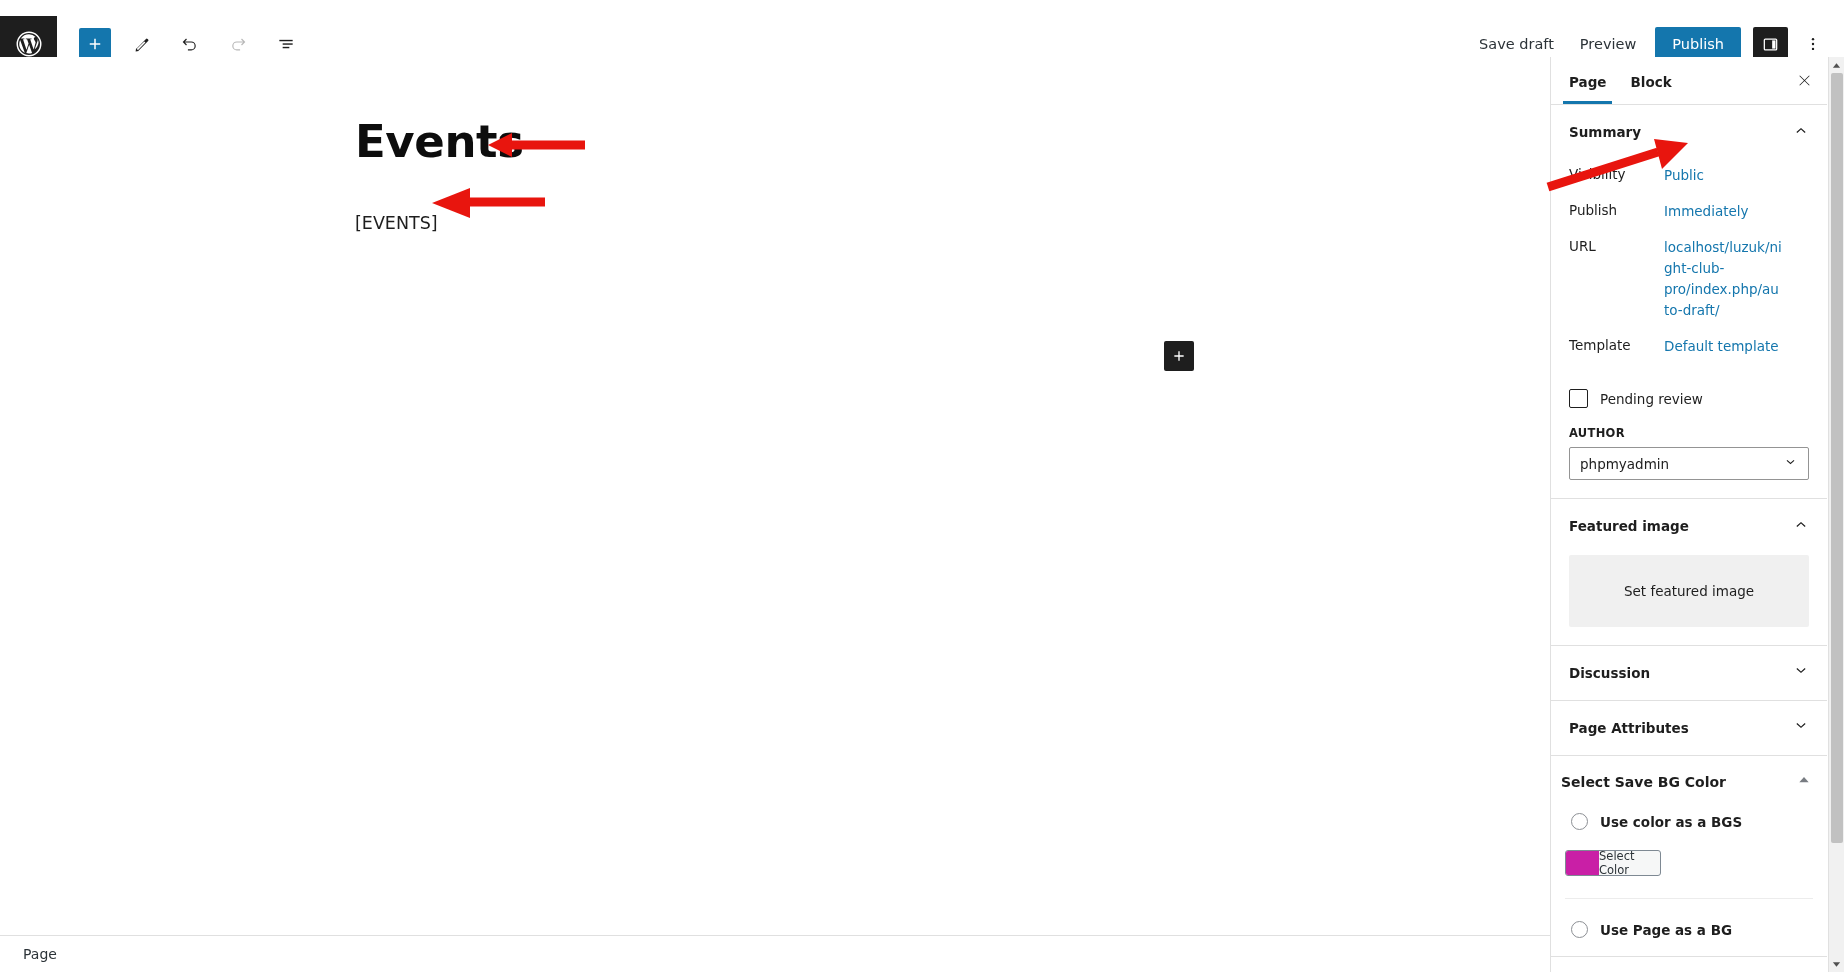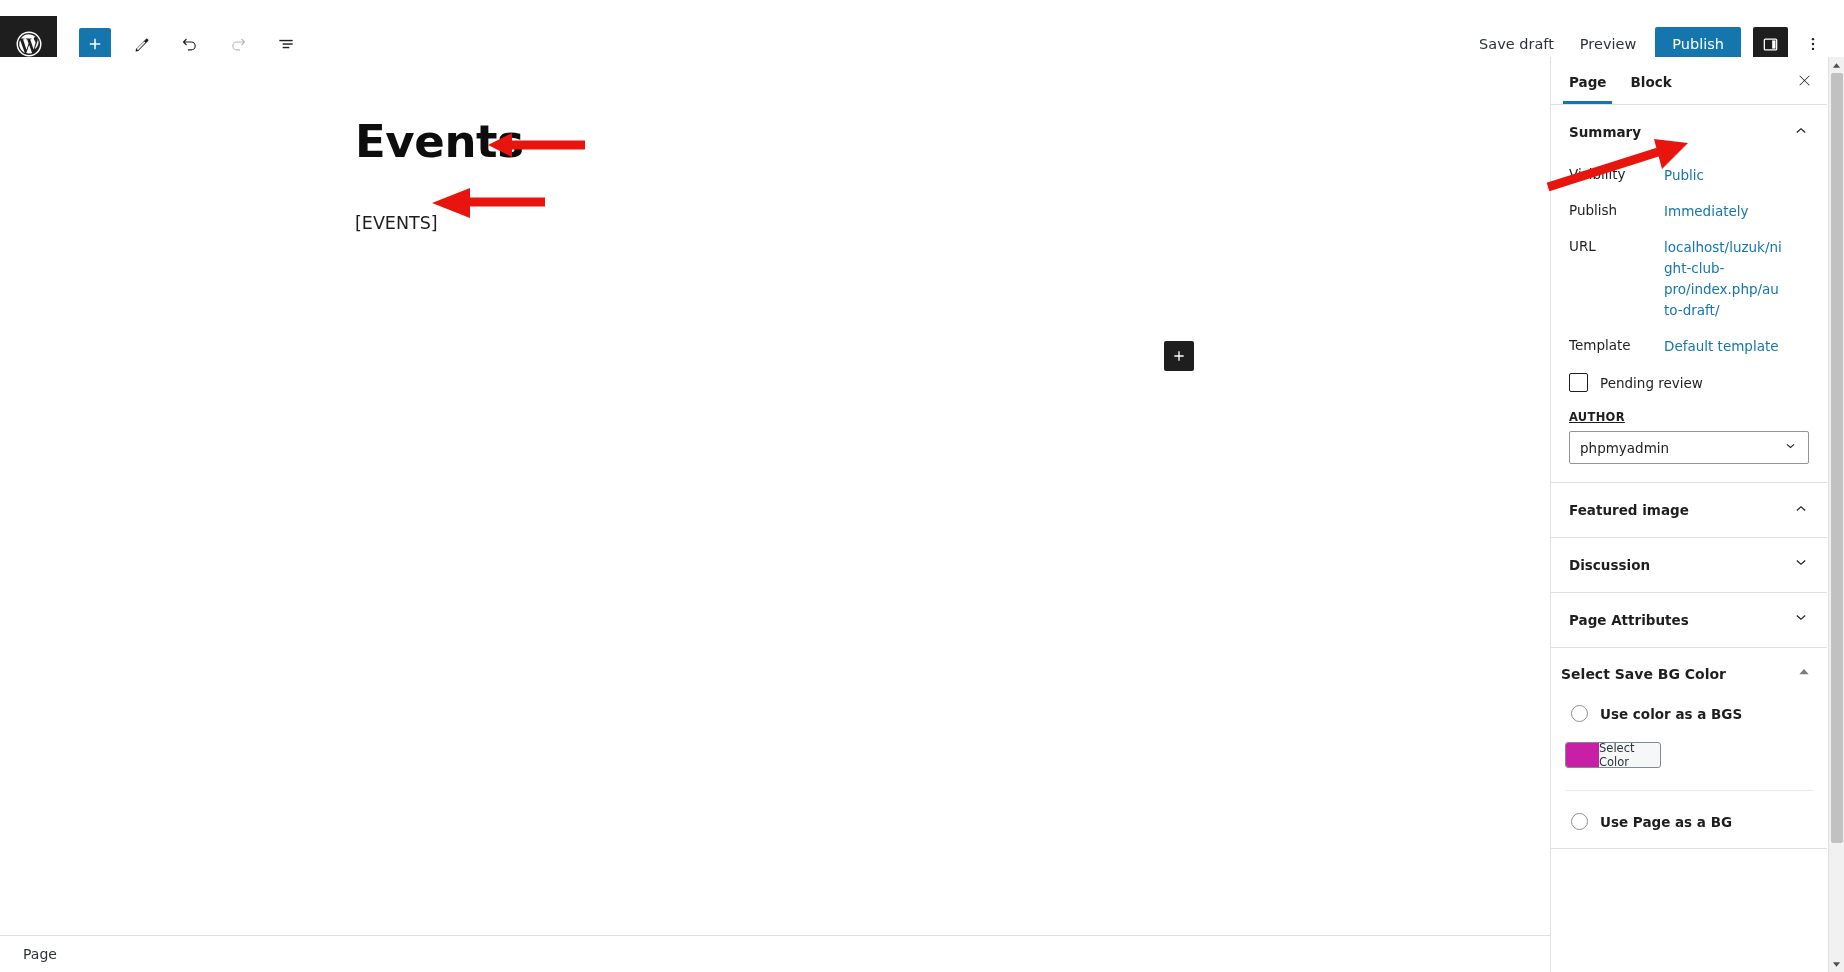--- a/index.html
+++ b/index.html
@@ -148,31 +148,31 @@
 
   .row { display: flex; align-items: flex-start; padding: 6px 0 9px 0; }
   .row-label { width: 95px; font-size: 13.5px; color: #1e1e1e; padding-top: 1px; }
   .row-value {
     font-size: 13.5px; color: #1476ad; cursor: pointer;
     background: transparent; border: none; text-align: left;
     padding: 0; font-family: inherit; line-height: 1.55;
     max-width: 120px; word-break: break-word;
   }
 
-  .chk-row { display: flex; align-items: center; gap: 12px; margin-top: 8px; }
+  .chk-row { display: flex; align-items: center; gap: 12px; margin-top: 24px; }
   .chkbox {
     width: 19px; height: 19px; border: 1.5px solid #1e1e1e;
     background: #fff; border-radius: 2px; cursor: pointer; flex: 0 0 19px;
   }
   .chk-label { font-size: 13.5px; color: #1e1e1e; }
 
   .field-label {
     font-size: 11.5px; font-weight: 600; letter-spacing: .3px;
     text-transform: uppercase; color: #1e1e1e;
-    margin-top: 18px; margin-bottom: 7px; text-decoration: underline;
+    margin-top: 18px; margin-bottom: 7px;
   }
   .select {
     width: 100%; height: 33px;
     border: 1px solid #949494; border-radius: 2px;
     background: #fff; display: flex; align-items: center;
     justify-content: space-between; padding: 0 9px 0 10px;
     font-size: 13.5px; color: #1e1e1e; cursor: pointer;
   }
 
   .featured-box {
@@ -376,20 +376,23 @@
 
       <div class="panel">
         <div class="panel-head">
           <span class="panel-title">Featured image</span>
           <span>
             <svg width="20" height="20" viewBox="0 0 24 24" aria-hidden="true">
               <path d="M6.5 14.5l5.5-5 5.5 5-1 1.1-4.5-4.1-4.5 4.1z" fill="#1e1e1e"></path>
             </svg>
           </span>
         </div>
+        <div class="panel-body">
+          <div class="featured-box">Set featured image</div>
+        </div>
       </div>
 
       <div class="panel">
         <div class="panel-head">
           <span class="panel-title">Discussion</span>
           <span>
             <svg width="20" height="20" viewBox="0 0 24 24" aria-hidden="true">
               <path d="M17.5 9.5l-5.5 5-5.5-5 1-1.1 4.5 4.1 4.5-4.1z" fill="#1e1e1e"></path>
             </svg>
           </span>

